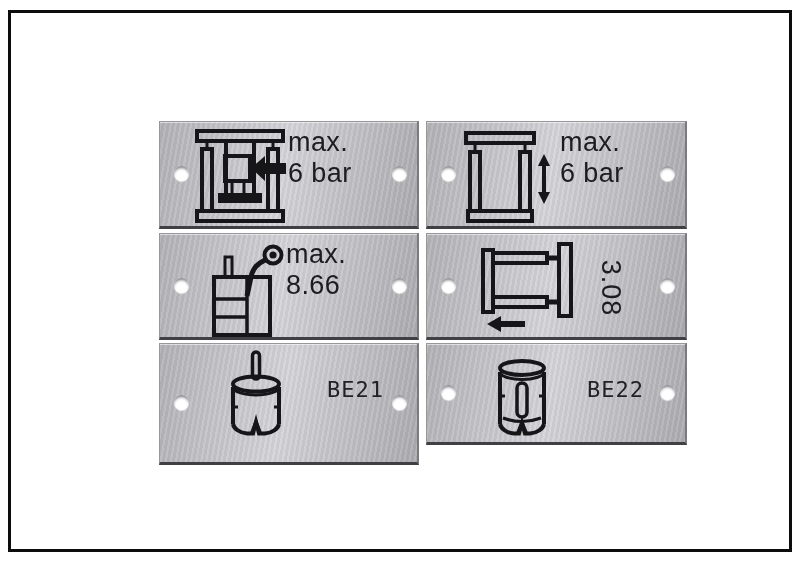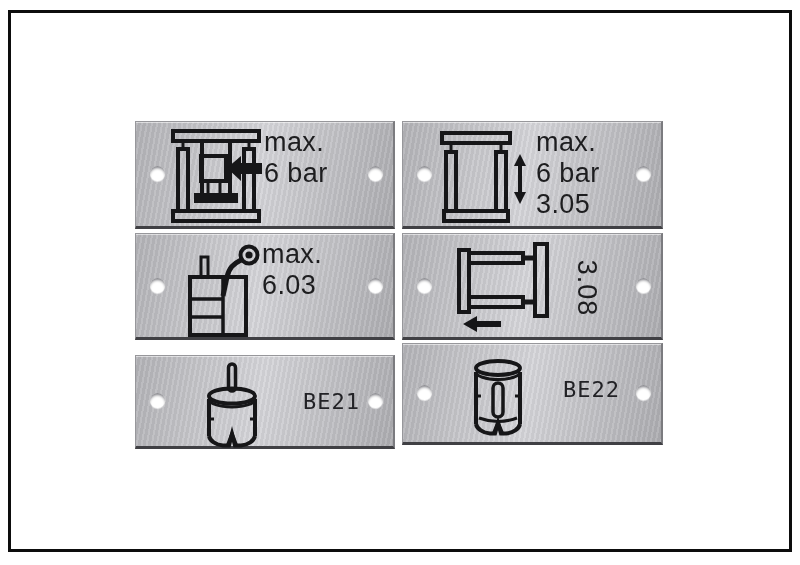--- a/index.html
+++ b/index.html
@@ -7,21 +7,21 @@
        font-family:"Liberation Sans",sans-serif;}
   .frame{position:absolute;left:8px;top:10px;width:784px;height:542px;
          border:3px solid #0d0d0d;box-sizing:border-box;background:#fff;}
   .plate{position:absolute;box-sizing:border-box;
          border:1px solid #97979b;
          border-bottom:3px solid #404044;
          border-right:2px solid #7b7b7f;
          background:
            repeating-linear-gradient(100deg, rgba(255,255,255,0.07) 0 2px, rgba(0,0,0,0.045) 2px 5px),
            linear-gradient(100deg,#b4b4b8 0%,#c7c7cb 26%,#d6d6da 48%,#c3c3c7 72%,#aeaeb2 100%);
-         box-shadow: inset 0 1px 0 rgba(255,255,255,0.55);}
+         box-shadow: inset 0 1px 0 rgba(255,255,255,0.55); margin-left: 24px;}
   .hole{position:absolute;width:15px;height:15px;border-radius:50%;
         background:#ffffff;top:50%;margin-top:-8px;
         box-shadow: inset 0 3px 3px -1px #808086, 0 1px 1px rgba(255,255,255,0.7);}
   .hole.left{left:14px;}
   .hole.right{right:10px;}
   .lines{position:absolute;font-size:27px;line-height:31px;color:#1d1d1f;
          letter-spacing:0.4px;white-space:nowrap;}
   .code{position:absolute;font-family:"DejaVu Sans Mono","Liberation Mono",monospace;
         font-size:22px;color:#222226;letter-spacing:1px;white-space:nowrap;}
   .rot{position:absolute;font-size:27px;color:#1d1d1f;letter-spacing:1px;
@@ -72,63 +72,62 @@
       <rect x="62" y="23" width="10" height="59"></rect>
       <rect x="10" y="82" width="64" height="10"></rect>
       <line x1="86" y1="34" x2="86" y2="66"></line>
       <polygon points="86,25 80,37 92,37" fill="#161618" stroke="none"></polygon>
       <polygon points="86,75 80,63 92,63" fill="#161618" stroke="none"></polygon>
     </svg>
   </span>
   <span class="lines" style="left:133px;top:5px;">
       <span style="display:block">max.</span>
       <span style="display:block">6 bar</span>
-      <span style="display:block">3.05</span>
     </span>
 </div>
 
 <div class="plate" style="left:135px;top:233px;width:260px;height:107px;">
   <span class="hole left"></span>
   <span class="hole right"></span>
   <span class="icon" style="left:50px;top:9px;">
     <svg width="78" height="95" viewBox="0 0 78 95" fill="none" stroke="#161618" stroke-width="4">
       <circle cx="63" cy="12" r="8.5"></circle>
       <circle cx="63" cy="12" r="3.6" fill="#161618" stroke="none"></circle>
       <path d="M55,17 C47,21 43,25 41,34 L37,53" stroke-width="5"></path>
       <rect x="15" y="14" width="7" height="20" stroke-width="3"></rect>
       <rect x="4" y="34" width="56" height="58"></rect>
       <line x1="37" y1="34" x2="37" y2="92" stroke-width="3.5"></line>
       <line x1="4" y1="56" x2="37" y2="56" stroke-width="3.5"></line>
       <line x1="4" y1="74" x2="37" y2="74" stroke-width="3.5"></line>
     </svg>
   </span>
   <span class="lines" style="left:126px;top:5px;">
       <span style="display:block">max.</span>
-      <span style="display:block">6.03</span>
+      <span style="display:block">8.66</span>
     </span>
 </div>
 
 <div class="plate" style="left:402px;top:233px;width:261px;height:107px;">
   <span class="hole left"></span>
   <span class="hole right"></span>
   <span class="icon" style="left:52px;top:6px;">
     <svg width="98" height="94" viewBox="0 0 98 94" fill="none" stroke="#161618" stroke-width="4">
       <rect x="4" y="10" width="10" height="62"></rect>
       <rect x="80" y="4" width="12" height="72"></rect>
       <rect x="14" y="13" width="54" height="10"></rect>
       <line x1="68" y1="18" x2="80" y2="18" stroke-width="5"></line>
       <rect x="14" y="57" width="54" height="10"></rect>
       <line x1="68" y1="62" x2="80" y2="62" stroke-width="5"></line>
       <polygon points="8,84 22,76 22,81 46,81 46,87 22,87 22,92" fill="#161618" stroke="none"></polygon>
     </svg>
   </span>
   <span class="rot" style="left:183px;top:54px;">3.08</span>
 </div>
 
-<div class="plate" style="left:135px;top:355px;width:260px;height:94px;">
+<div class="plate" style="left:135px;top:343px;width:260px;height:122px;">
   <span class="hole left"></span>
   <span class="hole right"></span>
   <span class="icon" style="left:67px;top:6px;">
     <svg width="58" height="92" viewBox="0 0 58 92" fill="none" stroke="#161618" stroke-width="4">
       <rect x="25.5" y="2" width="7" height="27" rx="3.5" stroke-width="3.5"></rect>
       <ellipse cx="29" cy="34" rx="23" ry="7.5"></ellipse>
       <path d="M6,37 C6,41.5 16.3,45 29,45 C41.7,45 52,41.5 52,37" stroke-width="3"></path>
       <line x1="6" y1="37" x2="6" y2="74"></line>
       <line x1="52" y1="37" x2="52" y2="74"></line>
       <line x1="6" y1="57" x2="11" y2="57" stroke-width="3"></line>

